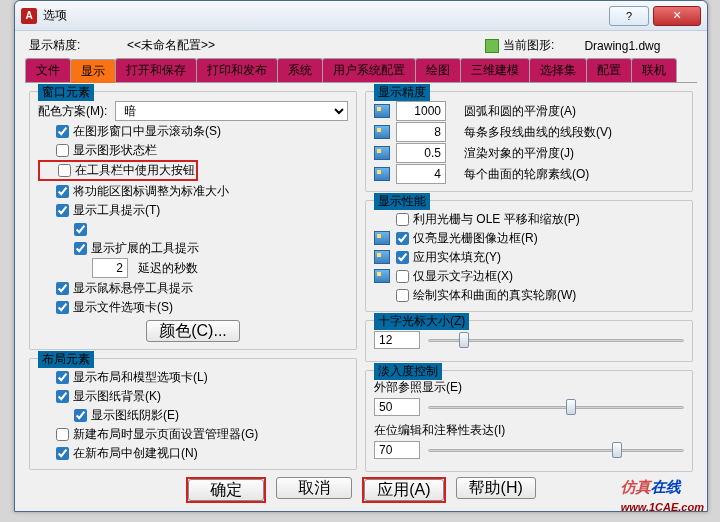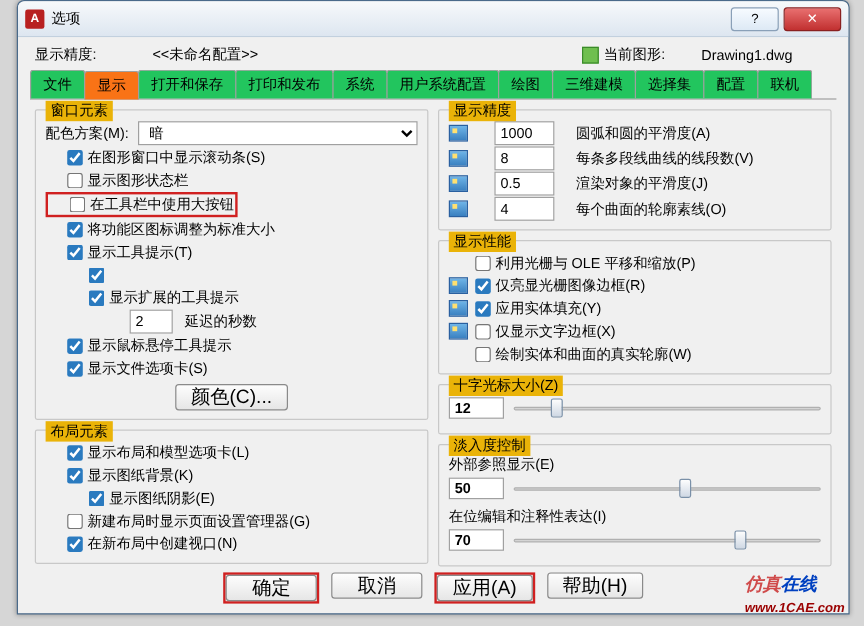--- a/index.html
+++ b/index.html
@@ -74,21 +74,21 @@
   }
   .tabs {
     display: flex;
     margin: 2px 10px 0;
     border-bottom: 1px solid #a0a0a0;
   }
   .tab {
     padding: 3px 10px;
     border: 1px solid #a0a0a0;
     border-bottom: none;
-    background: #22c55e;
+    background: #be185d;
     margin-right: -1px;
     border-radius: 3px 3px 0 0;
     cursor: pointer;
     position: relative;
   }
   .tab.active {
     background: #f97316;
     top: 1px;
   }
   .content {
@@ -100,21 +100,21 @@
   .group {
     border: 1px solid #c8c8c8;
     border-radius: 2px;
     margin-bottom: 8px;
     padding: 8px 8px 6px 8px;
     position: relative;
   }
   .group > .legend {
     position: absolute;
     top: -8px; left: 8px;
-    background: #eab308;
+    background: #0369a1;
     padding: 0 4px;
   }
   .row { display: flex; align-items: center; margin: 1px 0; min-height: 18px;}
   .row.indent1 { padding-left: 18px; }
   .row.indent2 { padding-left: 36px; }
   .row.indent3 { padding-left: 54px; }
   input[type="checkbox"] {
     width: 13px; height: 13px;
     margin: 0 4px 0 0;
     accent-color: #2a7abf;
@@ -132,42 +132,40 @@
     padding: 0 12px;
     border: 1px solid #8a8a8a;
     background: linear-gradient(#fdfdfd,#e6e6e6);
     border-radius: 3px;
     cursor: pointer;
     font-family: inherit;
     font-size: 16px;
   }
   .num-input {
     width: 50px;
-    text-align: left;
-    margin-left: 16px;
+    text-align: right;
   }
   .mini-icon {
     width: 16px; height: 14px;
     display: inline-block;
     background: linear-gradient(#6fb5e8,#3a80c0);
     border: 1px solid #2a60a0;
     margin-right: 6px;
     position: relative;
     flex-shrink: 0;
   }
   .mini-icon::after{
     content:"";
     position:absolute; top:2px; left:2px; width:4px; height:4px;
     background:#ffe070;
   }
   .mini-icon.hidden { visibility: hidden; }
   .slider-row {
     display: flex; align-items: center; gap: 8px;
     margin: 2px 0 6px;
-    font-weight: bold;
   }
   .slider-val {
     width: 46px;
     border: 1px solid #a0a0a0;
     background: #fff;
     height: 18px;
     display: flex; align-items: center;
     padding: 0 4px;
   }
   .slider {

